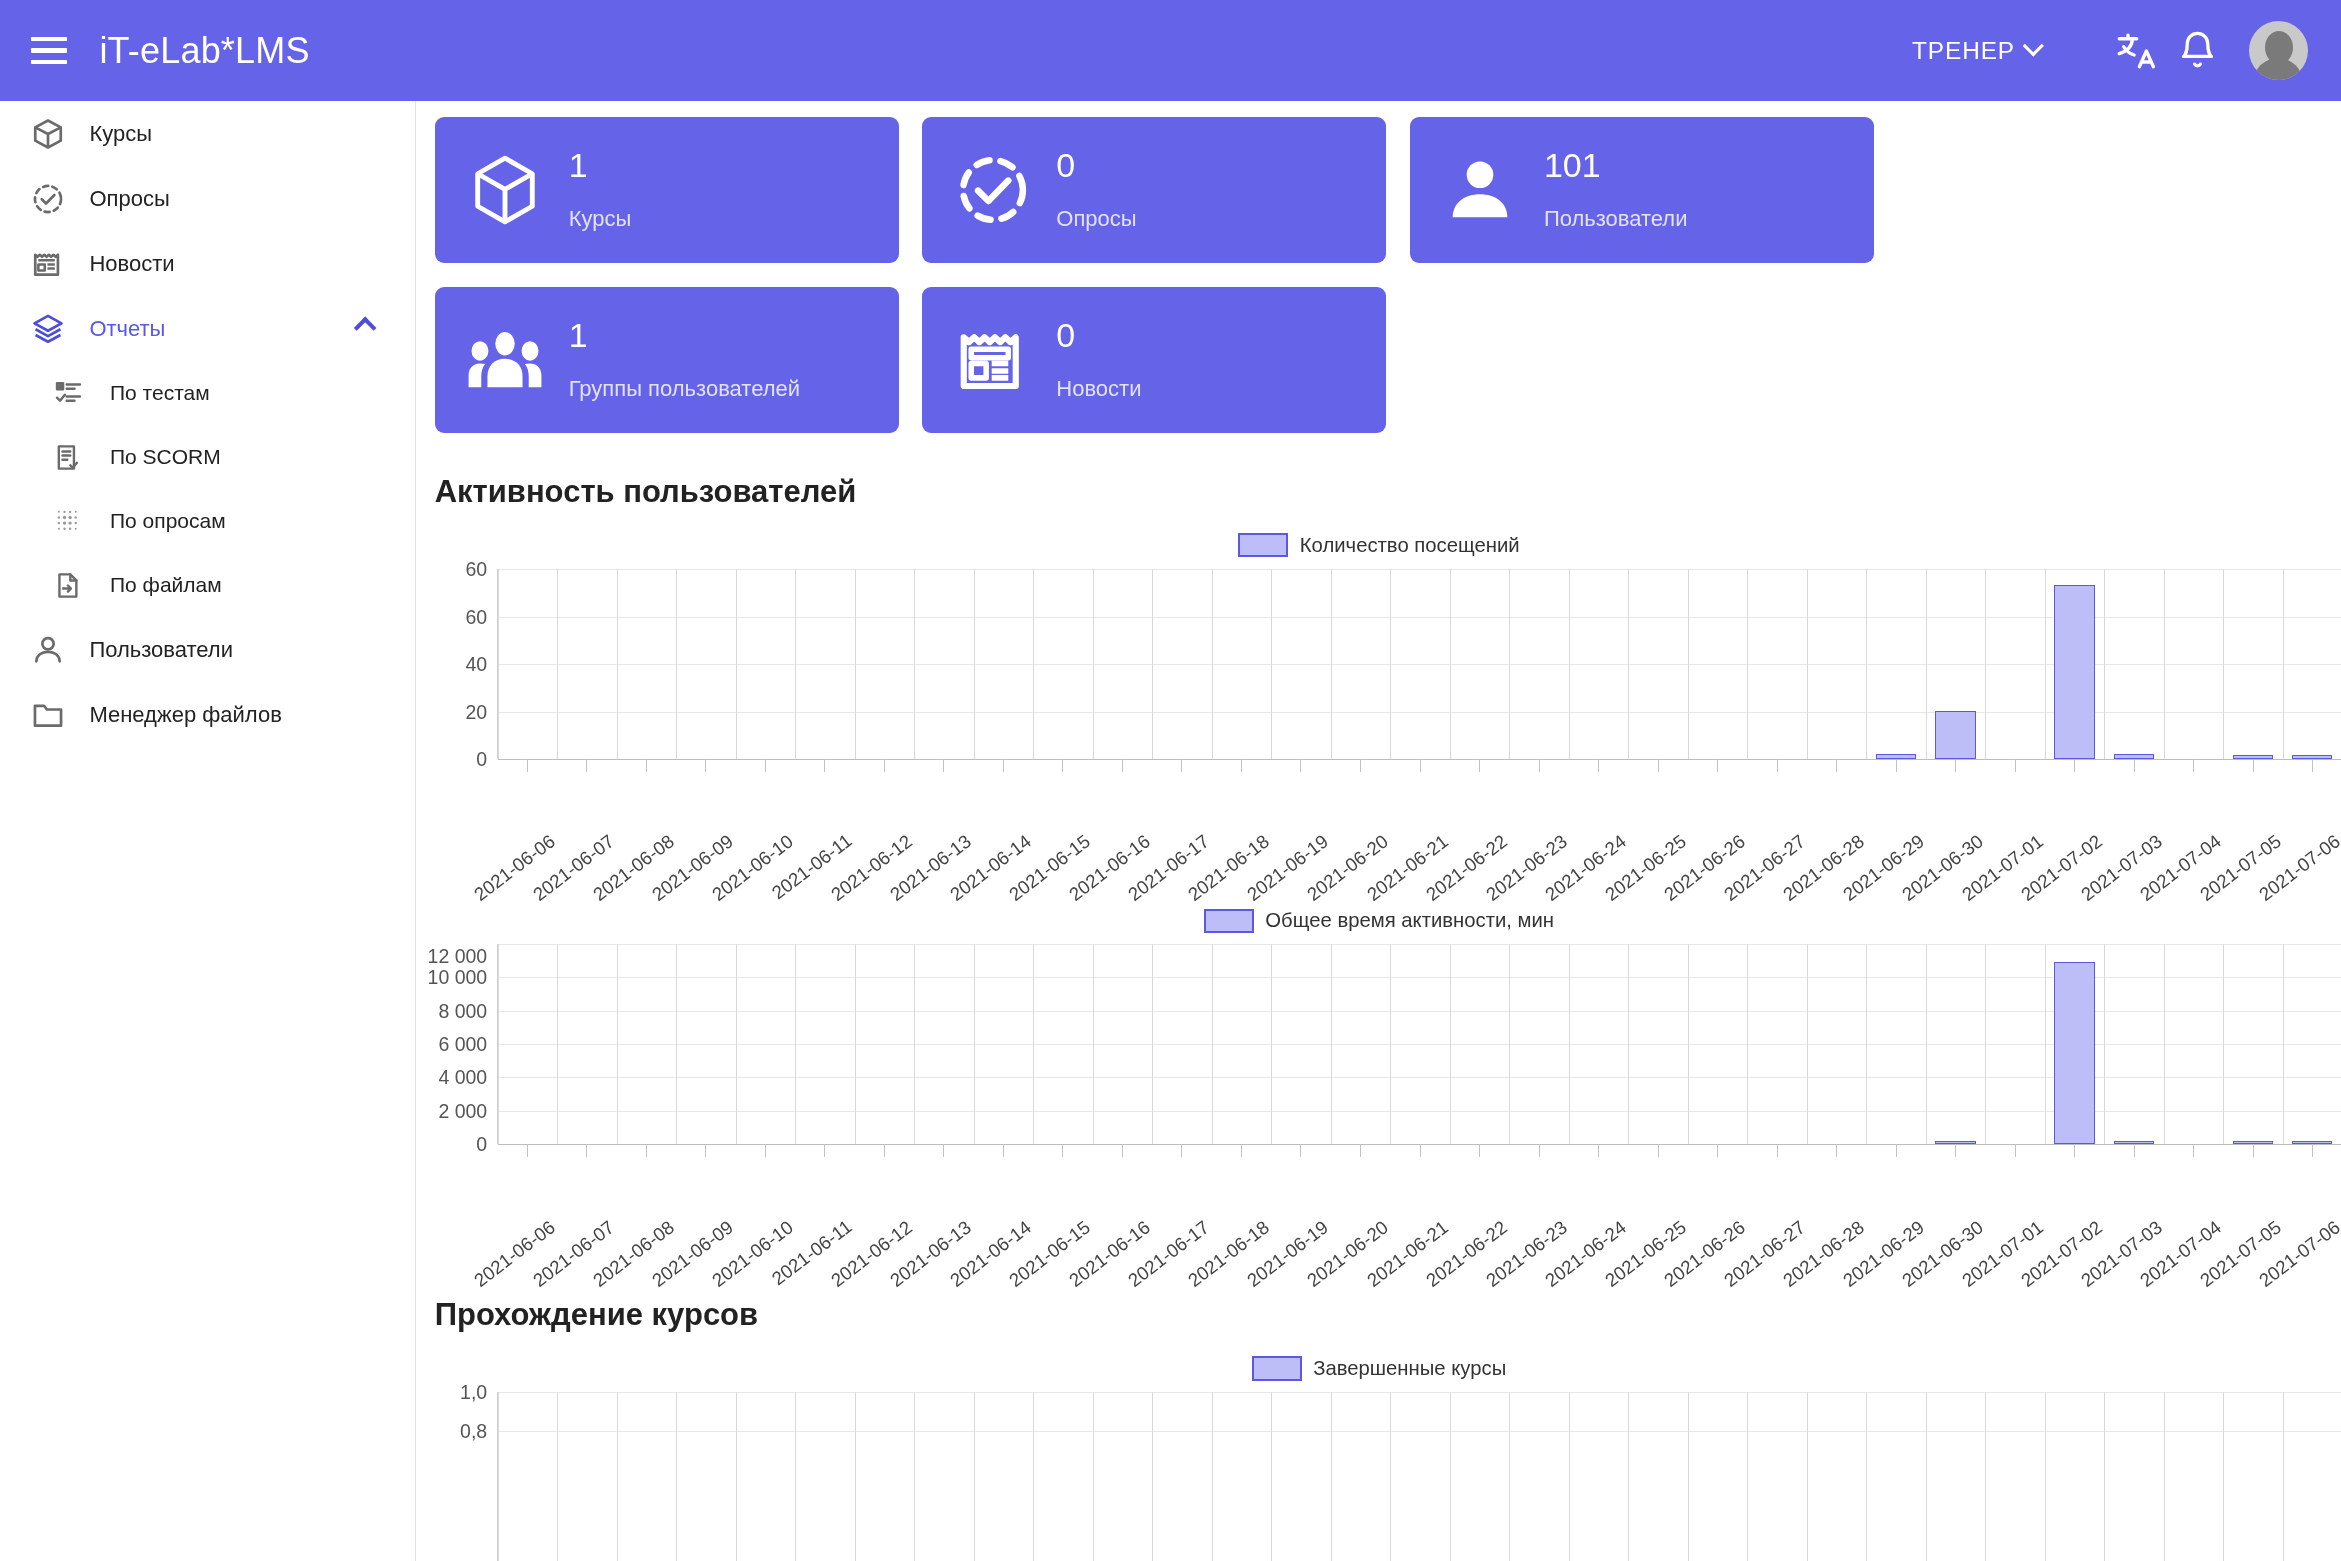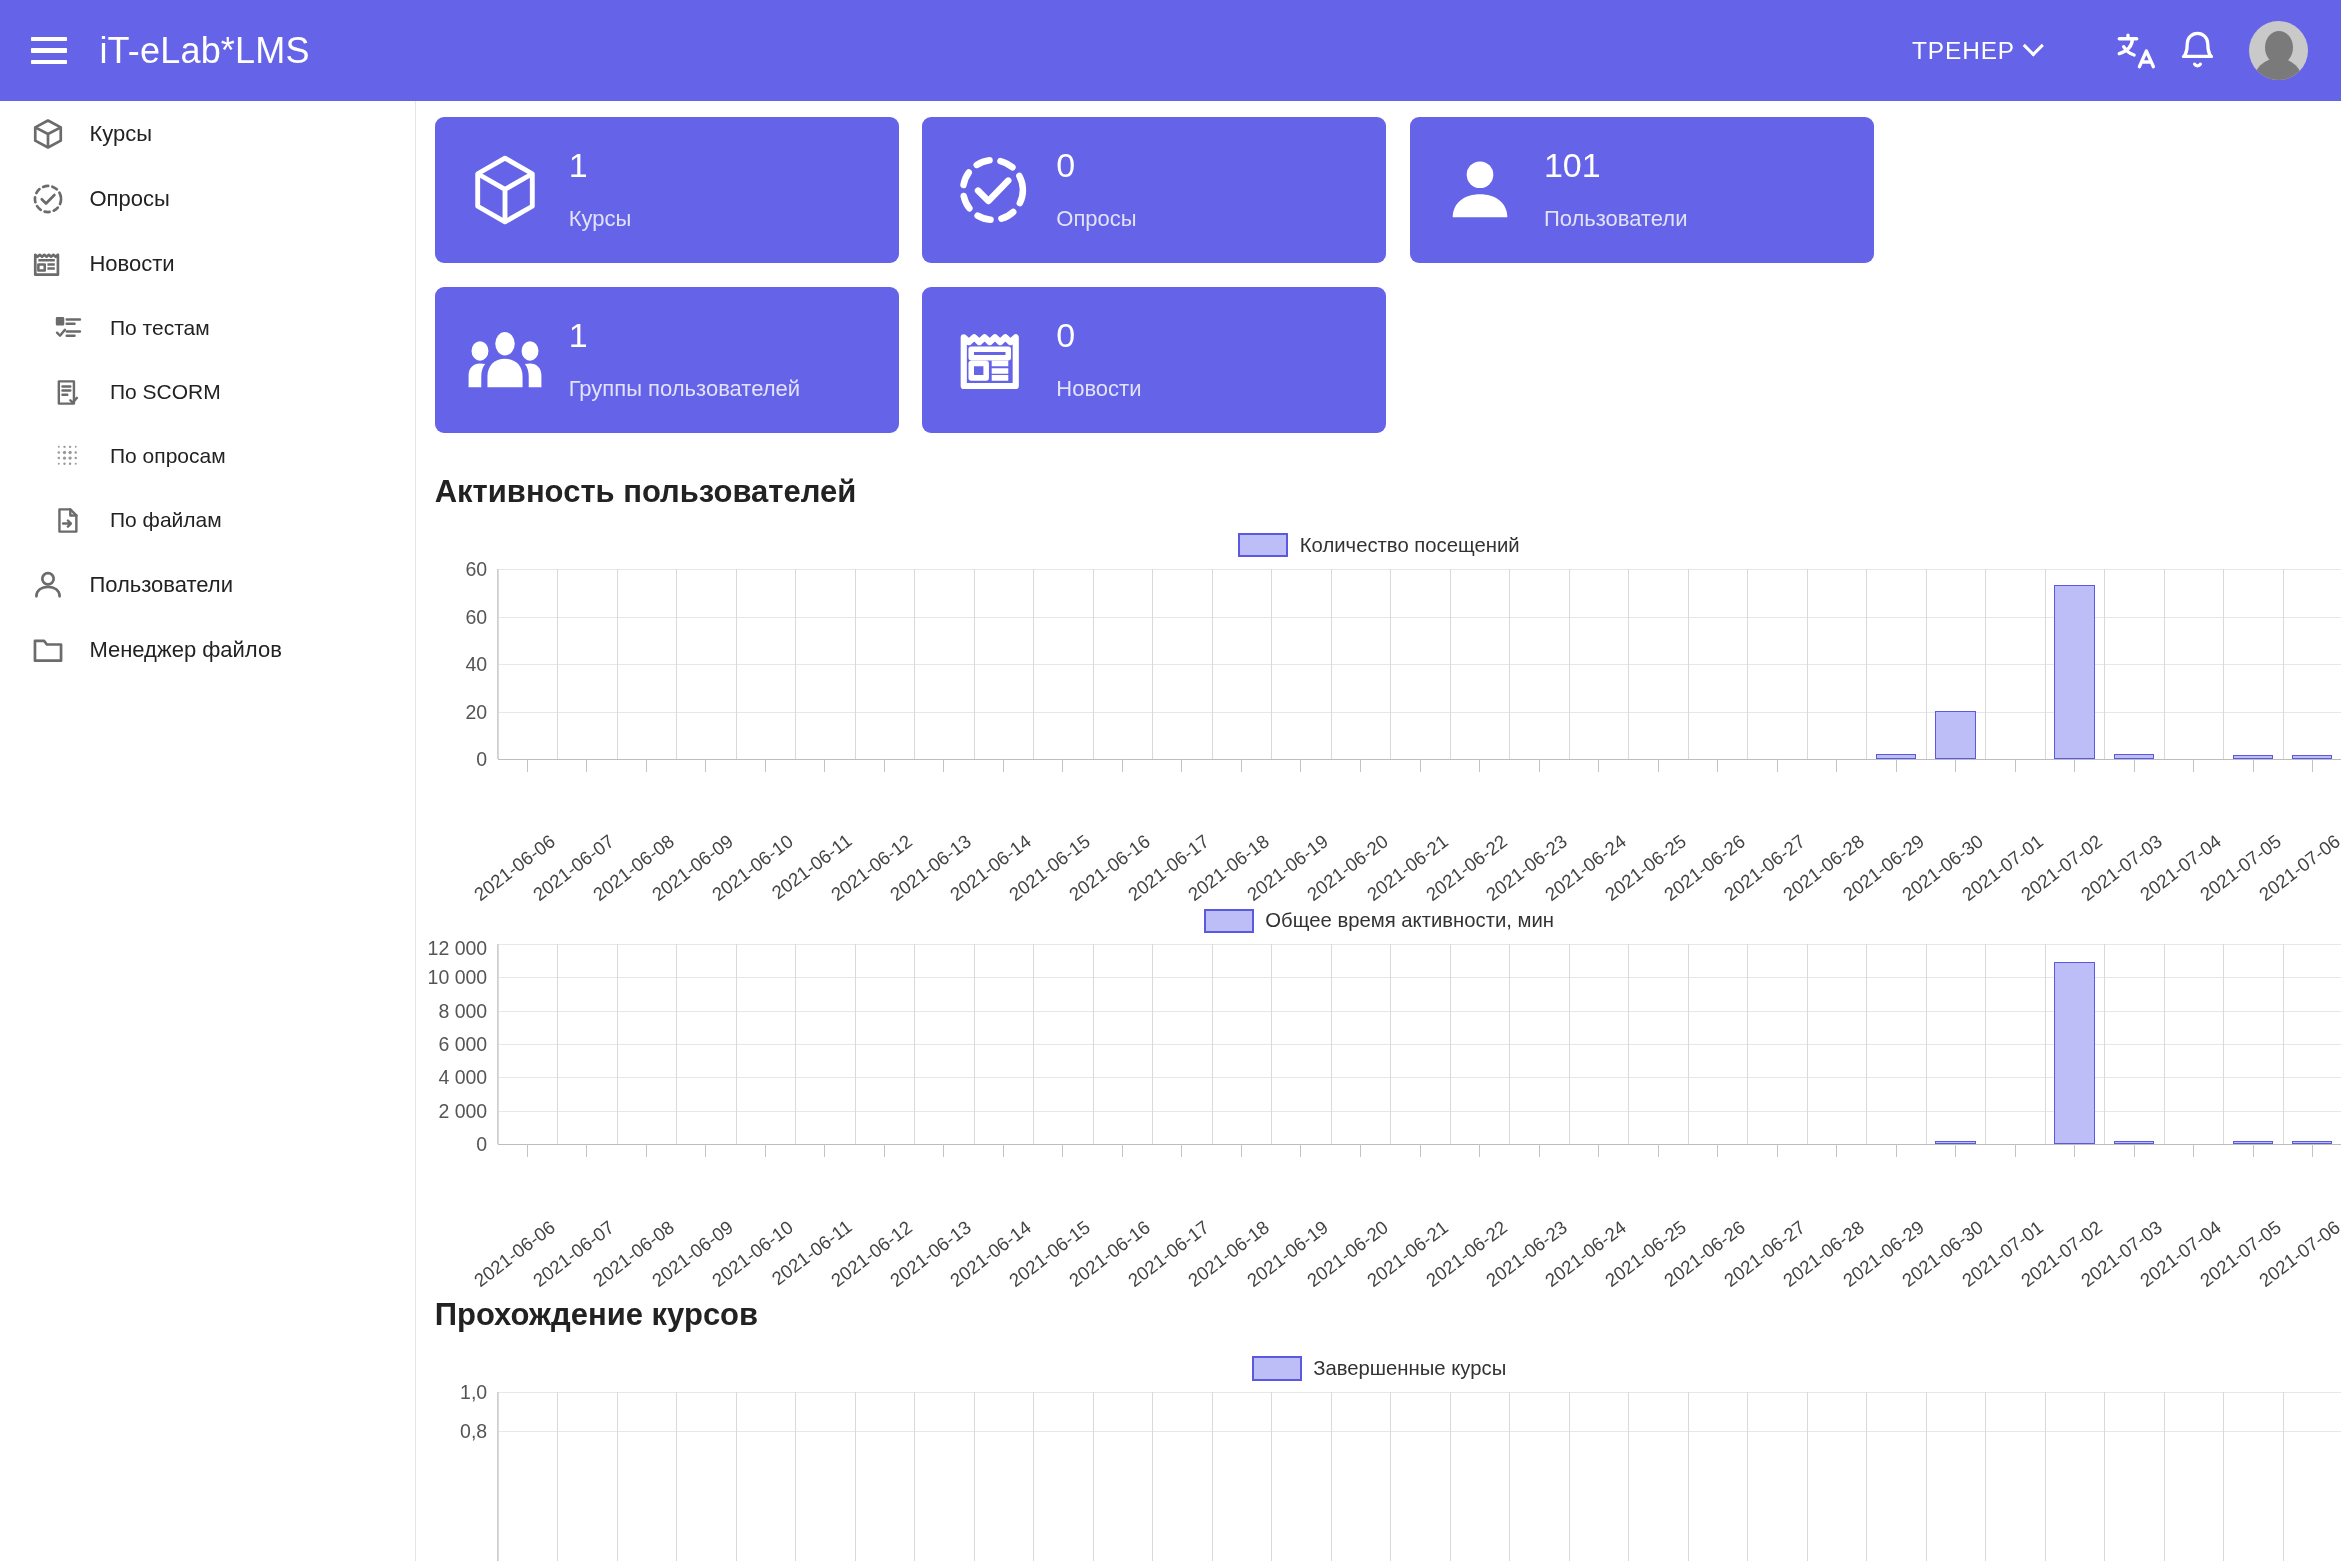--- a/index.html
+++ b/index.html
@@ -176,20 +176,30 @@
   <div class="nav-item">
     <span class="nav-ico">
       <svg width="34" height="34" viewBox="0 0 24 24" fill="none" stroke="currentColor" stroke-width="1.9" stroke-linejoin="round">
         <path d="M3 5.5l1.6 1.4L6.2 5.5l1.6 1.4L9.4 5.5 11 6.9 12.6 5.5 14.2 6.9 15.8 5.5 17.4 6.9 19 5.5v14H3z"></path>
         <path d="M5.2 9.3h11.6M5.2 12.4h4.5v4.2H5.2zM11.6 12.4h5.2M11.6 15.2h5.2" stroke-width="1.8"></path>
       </svg>
     </span>
     <span class="nav-label">Новости</span>
   </div>
 
+  <div class="nav-item purple">
+    <span class="nav-ico">
+      <svg width="34" height="34" viewBox="0 0 24 24" fill="none" stroke="currentColor" stroke-width="1.9" stroke-linejoin="round">
+        <path d="M12 2.7 21.5 8 12 13.2 2.5 8z"></path>
+          <path d="M3.2 12.2 12 17l8.8-4.8M3.2 16.2 12 21l8.8-4.8"></path>
+      </svg>
+    </span>
+    <span class="nav-label">Отчеты</span>
+    <span class="chev-up"></span>
+  </div>
 
   <div class="nav-item sub">
     <span class="nav-ico">
       <svg width="29" height="29" viewBox="0 0 24 24" fill="none" stroke="currentColor" stroke-width="2" stroke-linecap="round" stroke-linejoin="round">
         <rect x="2.5" y="3.5" width="5" height="5"></rect>
           <rect x="4.2" y="5.2" width="1.7" height="1.7" fill="currentColor"></rect>
         <path d="M10.5 4.5h11M10.5 8h6.5M2.5 15.5l2.5 2.5 4-5M10.5 14.5h11M10.5 18h6.5"></path>
       </svg>
     </span>
     <span class="nav-label">По тестам</span>
@@ -467,21 +477,21 @@
       <span class="legend-text">Общее время активности, мин</span>
     </div>
     <div class="plot-row">
       <div class="y-axis" id="y1">
           <div class="y-tick" style="top: 200px;">0</div>
           <div class="y-tick" style="top: 167px;">2 000</div>
           <div class="y-tick" style="top: 133px;">4 000</div>
           <div class="y-tick" style="top: 100px;">6 000</div>
           <div class="y-tick" style="top: 67px;">8 000</div>
           <div class="y-tick" style="top: 33px;">10 000</div>
-          <div class="y-tick" style="top: 4px;">12 000</div>
+          <div class="y-tick" style="top: 12px;">12 000</div>
         </div>
       <div class="plot" id="plot1" style="height:200px;">
           <div class="hline base" style="top: 200px;"></div>
           <div class="hline" style="top: 167px;"></div>
           <div class="hline" style="top: 133px;"></div>
           <div class="hline" style="top: 100px;"></div>
           <div class="hline" style="top: 67px;"></div>
           <div class="hline" style="top: 33px;"></div>
           <div class="hline" style="top: 0px;"></div>
           <div class="vline" style="left: 0%;"></div>

